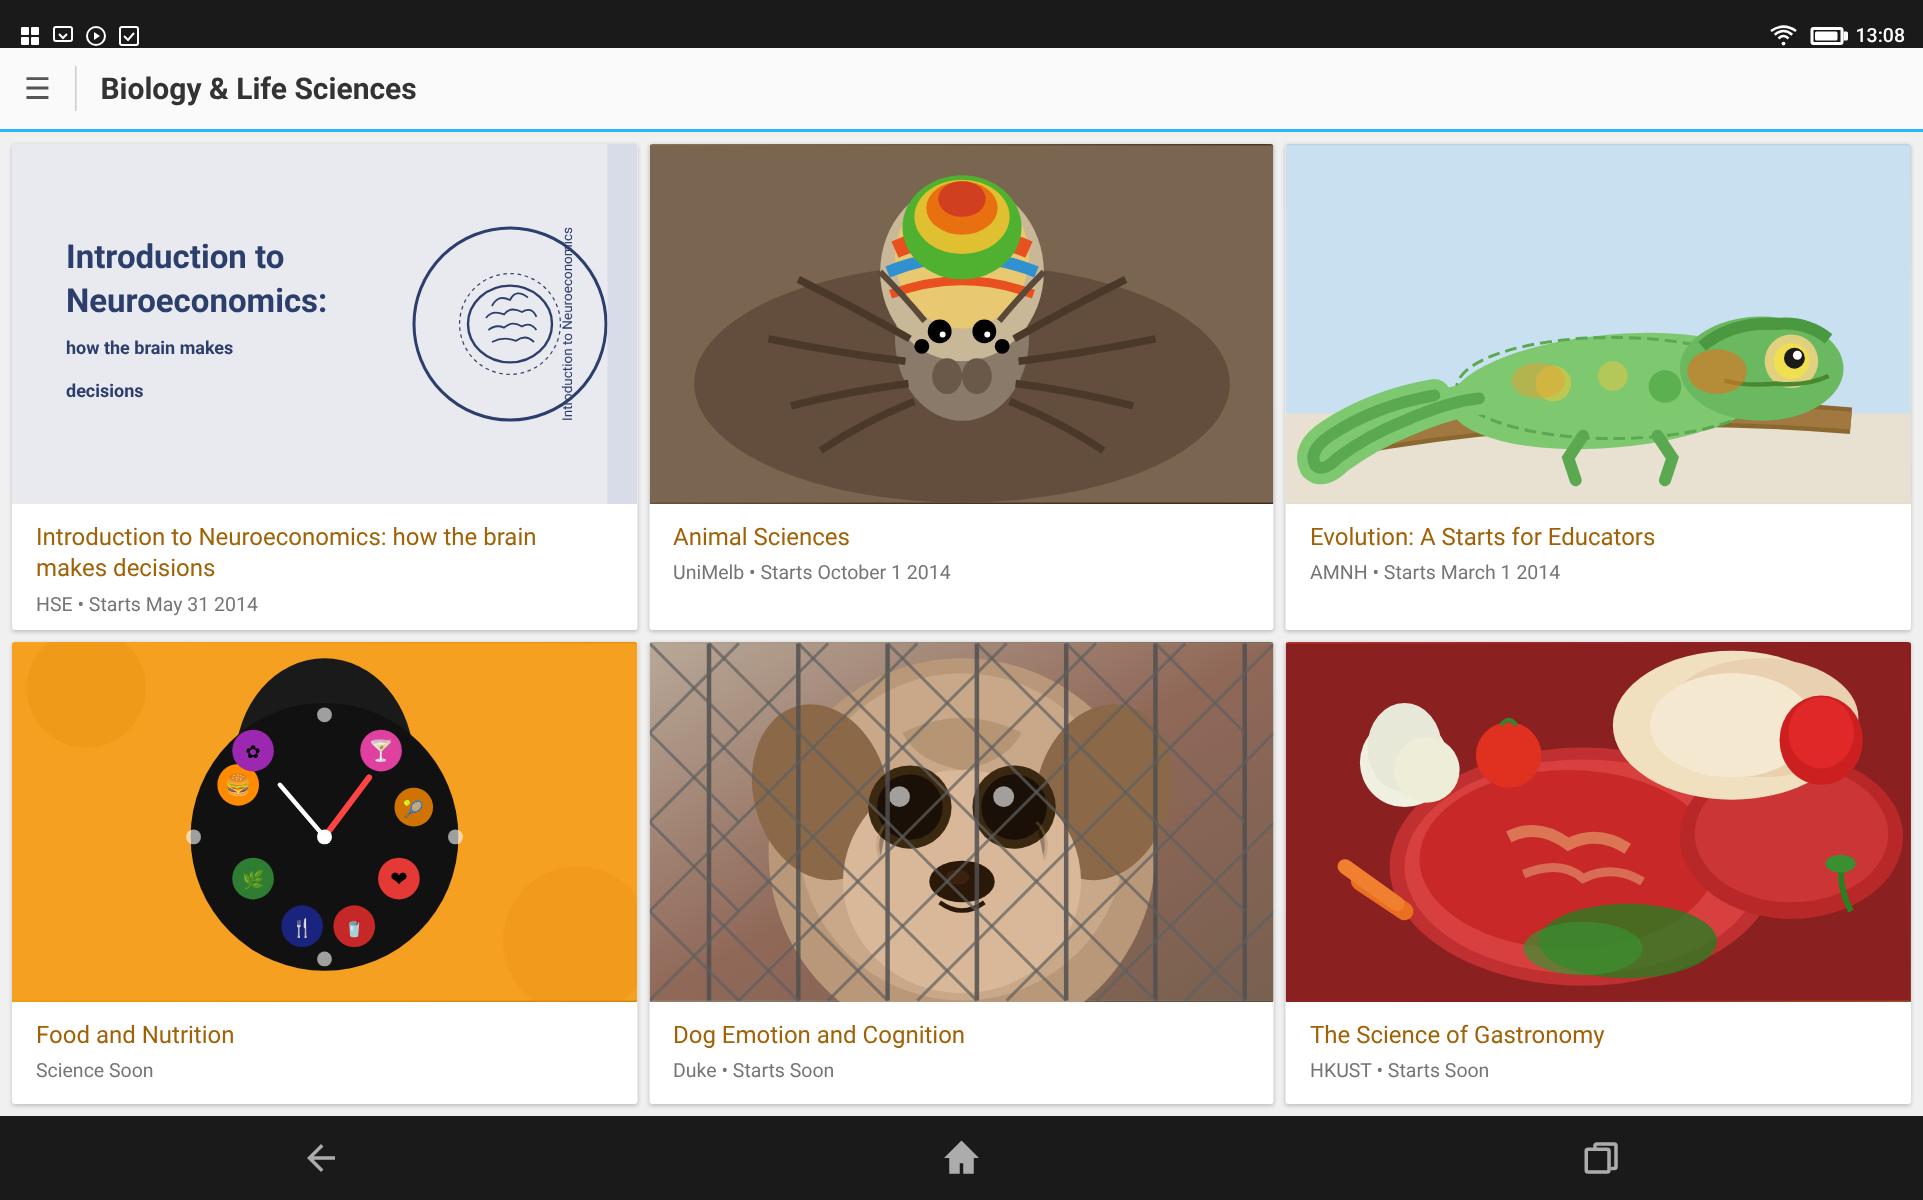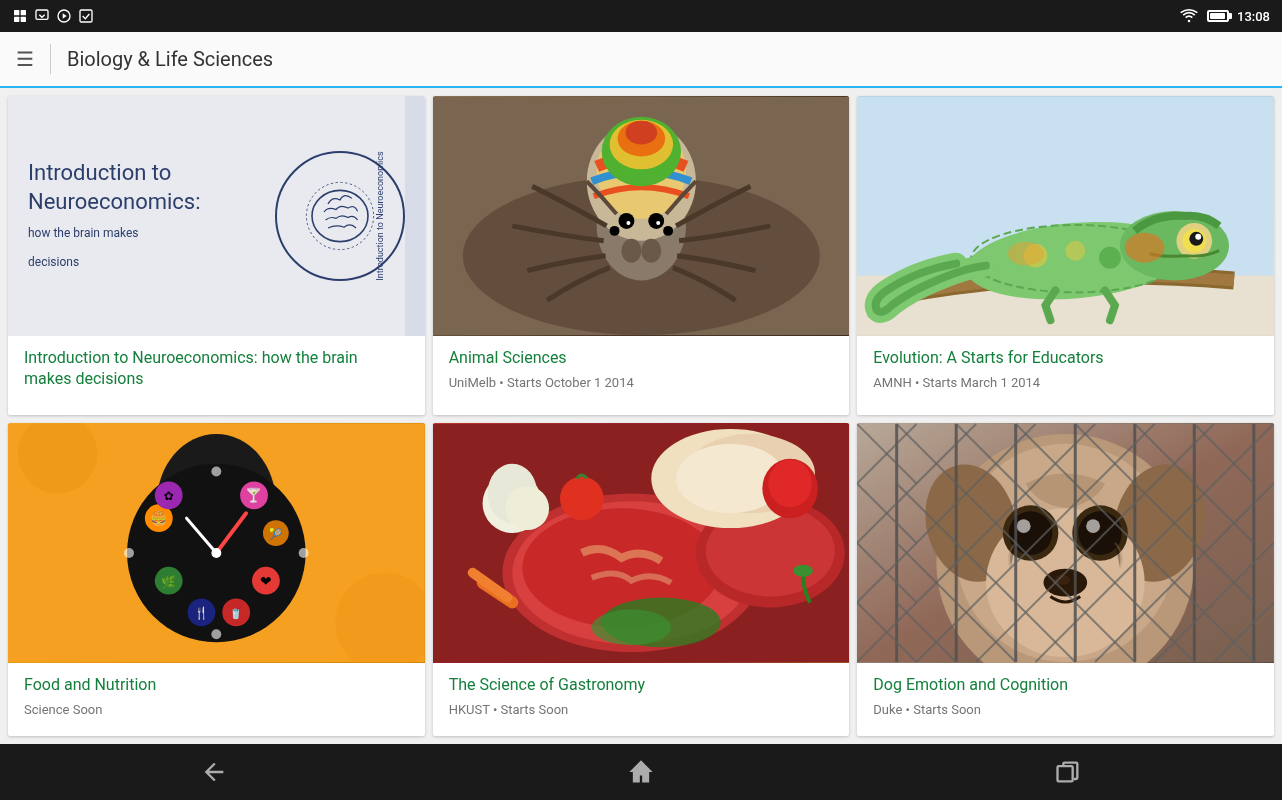--- a/index.html
+++ b/index.html
@@ -11,23 +11,23 @@
       overflow: hidden;
       position: relative;
     }
 
     
     .status-bar {
       width: 100%;
       height: 32px;
       background: #1a1a1a;
       display: flex;
-      align-items: center;
+      align-items: flex-end;
       justify-content: space-between;
-      padding: 16px 12px;
+      padding: 0 12px;
     }
     .status-bar-left {
       display: flex;
       align-items: center;
       gap: 6px;
     }
     .status-bar-right {
       display: flex;
       align-items: center;
       gap: 8px;
@@ -53,21 +53,21 @@
       cursor: pointer;
     }
     .nav-divider {
       width: 1px;
       height: 30px;
       background: #ccc;
     }
     .nav-title {
       font-size: 20px;
       color: #333;
-      font-weight: 400;
+      font-weight: 700;
     }
 
     
     .grid-container {
       display: grid;
       grid-template-columns: repeat(3, 1fr);
       gap: 8px;
       padding: 8px;
       height: calc(800px - 32px - 56px - 56px);
       overflow: hidden;
@@ -94,26 +94,26 @@
       height: 100%;
       background: #e8eaf0;
       display: flex;
       align-items: center;
       justify-content: center;
       position: relative;
       overflow: hidden;
     }
     .card-img-1-text {
       position: absolute;
-      left: 20px;
+      left: 36px;
       top: 50%;
       transform: translateY(-50%);
       font-size: 22px;
       color: #2c3e6b;
-      font-weight: 400;
+      font-weight: 700;
       line-height: 1.3;
       max-width: 60%;
     }
     .brain-circle {
       position: absolute;
       right: 20px;
       top: 50%;
       transform: translateY(-50%);
       width: 130px;
       height: 130px;
@@ -168,21 +168,21 @@
       height: 100%;
       background: linear-gradient(135deg, #b8a898 0%, #9b8878 30%, #7a6858 60%, #5a4838 100%);
       position: relative;
     }
 
     .card-info {
       padding: 12px 16px 14px;
     }
     .card-title {
       font-size: 16px;
-      color: #15803d;
+      color: #a16207;
       font-weight: 400;
       line-height: 1.3;
       margin-bottom: 6px;
     }
     .card-meta {
       font-size: 13px;
       color: #757575;
     }
 
     
@@ -297,20 +297,21 @@
             <circle cx="50" cy="50" r="42" stroke="#2c3e6b" stroke-width="1" fill="none" stroke-dasharray="3,3"></circle>
           </svg>
         </div>
         <div style="position:absolute;right:0;top:0;bottom:0;width:20px;display:flex;align-items:center;background:#d8dbe8;">
           <div style="transform:rotate(-90deg);white-space:nowrap;font-size:9px;color:#2c3e6b;width:200px;transform-origin:center;position:relative;left:-90px;">Introduction to Neuroeconomics</div>
         </div>
       </div>
     </div>
     <div class="card-info">
       <div class="card-title">Introduction to Neuroeconomics: how the brain makes decisions</div>
+      <div class="card-meta">HSE • Starts May 31 2014</div>
     </div>
   </div>
 
   <div class="card">
     <div class="card-image">
       <div class="card-img-2">
         <svg width="100%" height="100%" viewBox="0 0 420 240">
 
           <rect width="420" height="240" fill="#7a6550"></rect>
           <ellipse cx="210" cy="160" rx="180" ry="80" fill="#5a4535" opacity="0.7"></ellipse>
@@ -469,68 +470,20 @@
 
           <line x1="210" y1="130" x2="240" y2="90" stroke="#ff4444" stroke-width="4" stroke-linecap="round"></line>
           <line x1="210" y1="130" x2="180" y2="95" stroke="white" stroke-width="3" stroke-linecap="round"></line>
           <circle cx="210" cy="130" r="5" fill="white"></circle>
         </svg>
       </div>
     </div>
     <div class="card-info">
       <div class="card-title">Food and Nutrition</div>
       <div class="card-meta">Science Soon</div>
-    </div>
-  </div>
-
-  <div class="card">
-    <div class="card-image">
-      <div class="card-img-5">
-        <svg width="100%" height="100%" viewBox="0 0 420 240">
-
-          <rect width="420" height="240" fill="#8b2020"></rect>
-
-          <ellipse cx="200" cy="150" rx="130" ry="80" fill="#c03030"></ellipse>
-          <ellipse cx="200" cy="150" rx="120" ry="72" fill="#d84040"></ellipse>
-          <ellipse cx="190" cy="145" rx="100" ry="60" fill="#c82828"></ellipse>
-
-          <path d="M150 130 Q170 120 190 135 Q210 125 230 138" stroke="#e8a870" stroke-width="8" fill="none" opacity="0.6"></path>
-          <path d="M160 155 Q185 145 200 158 Q220 148 240 160" stroke="#e8b080" stroke-width="6" fill="none" opacity="0.5"></path>
-
-          <ellipse cx="340" cy="130" rx="75" ry="55" fill="#b82828"></ellipse>
-          <ellipse cx="340" cy="128" rx="65" ry="46" fill="#cc3535"></ellipse>
-
-          <ellipse cx="300" cy="55" rx="80" ry="50" fill="#f0e0c0"></ellipse>
-          <ellipse cx="320" cy="50" rx="65" ry="40" fill="#e8d0b0"></ellipse>
-          <ellipse cx="300" cy="55" rx="55" ry="35" fill="#f5e8d0"></ellipse>
-
-          <circle cx="80" cy="80" r="30" fill="#f0f0e0"></circle>
-          <ellipse cx="80" cy="70" rx="25" ry="30" fill="#e8e8d8"></ellipse>
-          <circle cx="95" cy="85" r="22" fill="#eeeed8"></circle>
-
-          <circle cx="150" cy="75" r="22" fill="#e03020"></circle>
-          <path d="M145 55 Q150 48 155 55" stroke="#3a8030" stroke-width="3" fill="none"></path>
-
-          <ellipse cx="230" cy="200" rx="60" ry="25" fill="#2a7a20" opacity="0.8"></ellipse>
-          <ellipse cx="200" cy="205" rx="40" ry="18" fill="#3a9030" opacity="0.7"></ellipse>
-
-          <ellipse cx="360" cy="65" rx="28" ry="30" fill="#cc2020"></ellipse>
-          <ellipse cx="360" cy="60" rx="22" ry="24" fill="#e02828"></ellipse>
-
-          <path d="M50 160 L80 180" stroke="#e87020" stroke-width="12" stroke-linecap="round"></path>
-          <path d="M40 150 L75 175" stroke="#f08030" stroke-width="10" stroke-linecap="round"></path>
-
-          <path d="M380 180 Q370 160 375 145" stroke="#2a8020" stroke-width="4" fill="none"></path>
-          <ellipse cx="373" cy="148" rx="10" ry="6" fill="#3a9030"></ellipse>
-        </svg>
-      </div>
-    </div>
-    <div class="card-info">
-      <div class="card-title">The Science of Gastronomy</div>
-      <div class="card-meta">HKUST • Starts Soon</div>
     </div>
   </div>
 
   <div class="card">
     <div class="card-image">
       <div class="card-img-6">
         <svg width="100%" height="100%" viewBox="0 0 420 240">
 
           <rect width="420" height="240" fill="#a09080"></rect>
           <rect width="420" height="240" fill="url(#bg-gradient)"></rect>
@@ -634,20 +587,68 @@
           <line x1="420" y1="180" x2="360" y2="240" stroke="#606060" stroke-width="2" opacity="0.7"></line>
         </svg>
       </div>
     </div>
     <div class="card-info">
       <div class="card-title">Dog Emotion and Cognition</div>
       <div class="card-meta">Duke • Starts Soon</div>
     </div>
   </div>
 
+  <div class="card">
+    <div class="card-image">
+      <div class="card-img-5">
+        <svg width="100%" height="100%" viewBox="0 0 420 240">
+
+          <rect width="420" height="240" fill="#8b2020"></rect>
+
+          <ellipse cx="200" cy="150" rx="130" ry="80" fill="#c03030"></ellipse>
+          <ellipse cx="200" cy="150" rx="120" ry="72" fill="#d84040"></ellipse>
+          <ellipse cx="190" cy="145" rx="100" ry="60" fill="#c82828"></ellipse>
+
+          <path d="M150 130 Q170 120 190 135 Q210 125 230 138" stroke="#e8a870" stroke-width="8" fill="none" opacity="0.6"></path>
+          <path d="M160 155 Q185 145 200 158 Q220 148 240 160" stroke="#e8b080" stroke-width="6" fill="none" opacity="0.5"></path>
+
+          <ellipse cx="340" cy="130" rx="75" ry="55" fill="#b82828"></ellipse>
+          <ellipse cx="340" cy="128" rx="65" ry="46" fill="#cc3535"></ellipse>
+
+          <ellipse cx="300" cy="55" rx="80" ry="50" fill="#f0e0c0"></ellipse>
+          <ellipse cx="320" cy="50" rx="65" ry="40" fill="#e8d0b0"></ellipse>
+          <ellipse cx="300" cy="55" rx="55" ry="35" fill="#f5e8d0"></ellipse>
+
+          <circle cx="80" cy="80" r="30" fill="#f0f0e0"></circle>
+          <ellipse cx="80" cy="70" rx="25" ry="30" fill="#e8e8d8"></ellipse>
+          <circle cx="95" cy="85" r="22" fill="#eeeed8"></circle>
+
+          <circle cx="150" cy="75" r="22" fill="#e03020"></circle>
+          <path d="M145 55 Q150 48 155 55" stroke="#3a8030" stroke-width="3" fill="none"></path>
+
+          <ellipse cx="230" cy="200" rx="60" ry="25" fill="#2a7a20" opacity="0.8"></ellipse>
+          <ellipse cx="200" cy="205" rx="40" ry="18" fill="#3a9030" opacity="0.7"></ellipse>
+
+          <ellipse cx="360" cy="65" rx="28" ry="30" fill="#cc2020"></ellipse>
+          <ellipse cx="360" cy="60" rx="22" ry="24" fill="#e02828"></ellipse>
+
+          <path d="M50 160 L80 180" stroke="#e87020" stroke-width="12" stroke-linecap="round"></path>
+          <path d="M40 150 L75 175" stroke="#f08030" stroke-width="10" stroke-linecap="round"></path>
+
+          <path d="M380 180 Q370 160 375 145" stroke="#2a8020" stroke-width="4" fill="none"></path>
+          <ellipse cx="373" cy="148" rx="10" ry="6" fill="#3a9030"></ellipse>
+        </svg>
+      </div>
+    </div>
+    <div class="card-info">
+      <div class="card-title">The Science of Gastronomy</div>
+      <div class="card-meta">HKUST • Starts Soon</div>
+    </div>
+  </div>
+
 </div>
 
 <div class="bottom-nav">
   <div class="bottom-btn">
     <svg width="28" height="28" viewBox="0 0 24 24" fill="white" opacity="0.8">
       <path d="M20 11H7.83l5.59-5.59L12 4l-8 8 8 8 1.41-1.41L7.83 13H20v-2z"></path>
     </svg>
   </div>
   <div class="bottom-btn">
     <svg width="28" height="28" viewBox="0 0 24 24" fill="white" opacity="0.8">

